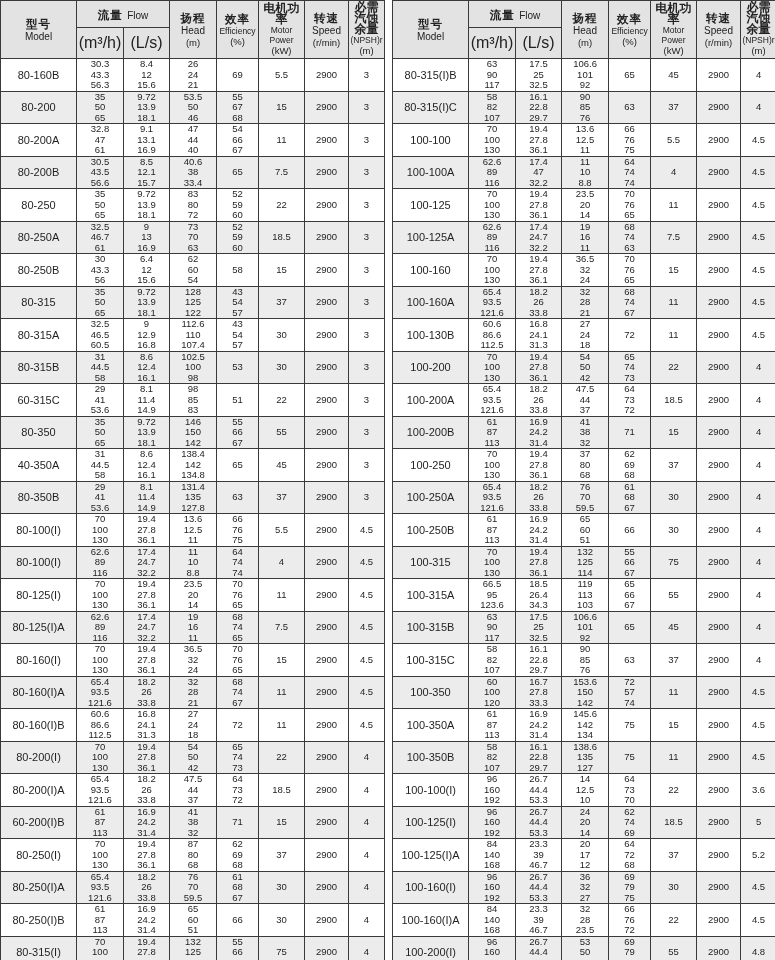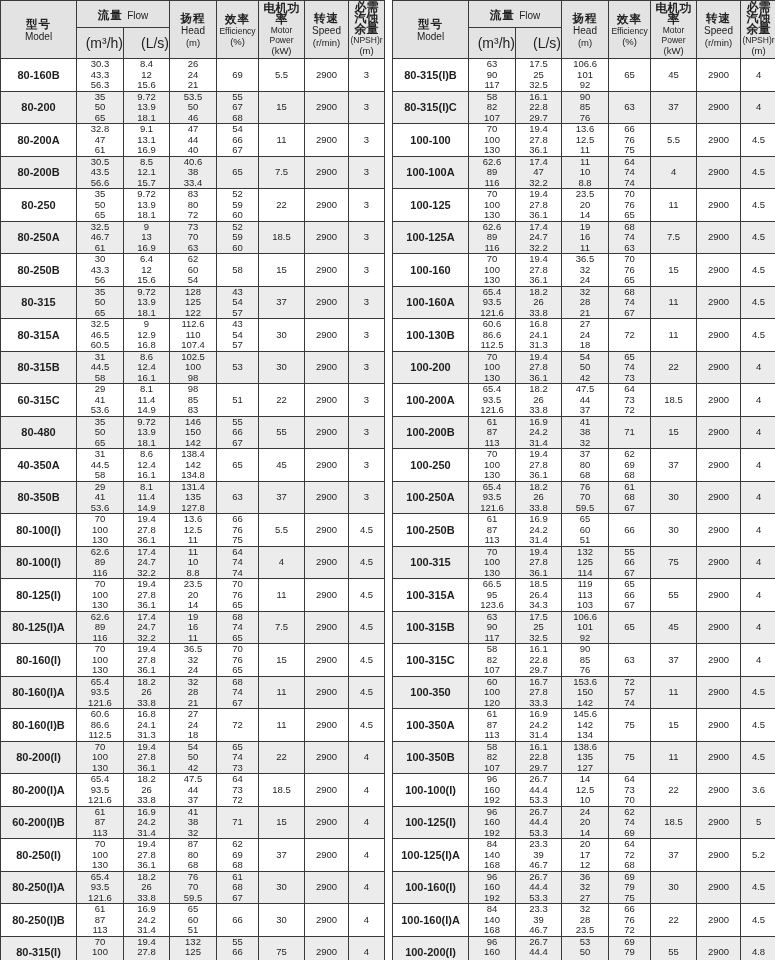--- a/index.html
+++ b/index.html
@@ -9,23 +9,23 @@
   table{border-collapse:collapse;table-layout:fixed;width:384px;flex:0 0 384px;}
   th,td{border:1px solid #3a3a3a;text-align:center;vertical-align:middle;padding:0;overflow:hidden;}
   table{border:1px solid #222;}
   thead th{background:#e3e3e3;font-weight:bold;color:#222;}
   .zh{font-size:11.5px;line-height:14px;letter-spacing:1px;}
   .en{font-size:10px;font-weight:normal;line-height:12px;}
   .unit{font-size:9.5px;font-weight:normal;line-height:12px;}
   .en-sm{font-size:8.5px;font-weight:normal;line-height:10px;}
   .zh-sm{font-size:12px;line-height:11px;letter-spacing:0;word-break:break-all;padding:0 2px;}
   .flow-top{height:26px;}
-  .flow-unit{height:30px;font-weight:normal;font-size:14px;text-align:right;}
+  .flow-unit{height:30px;font-weight:normal;font-size:16px;}
   td{font-size:9.5px;line-height:10.5px;white-space:pre-line;height:31px;background:#fff;}
-  td.model{font-size:11px;white-space:nowrap;font-weight:bold;}
+  td.model{font-size:11px;white-space:nowrap;}
   tr.alt td{background:#ececec;}
   thead tr:first-child th{height:26px;}
 </style>
 </head>
 <body>
 
 <div class="wrap">
 
   <table>
     <colgroup>
@@ -263,21 +263,21 @@
 14.9</td>
     <td>98
 85
 83</td>
     <td>51</td>
     <td>22</td>
     <td>2900</td>
     <td>3</td>
   </tr>
         <tr class="alt">
-    <td class="model">80-480</td>
+    <td class="model">80-350</td>
     <td>35
 50
 65</td>
     <td>9.72
 13.9
 18.1</td>
     <td>146
 150
 142</td>
     <td>55

